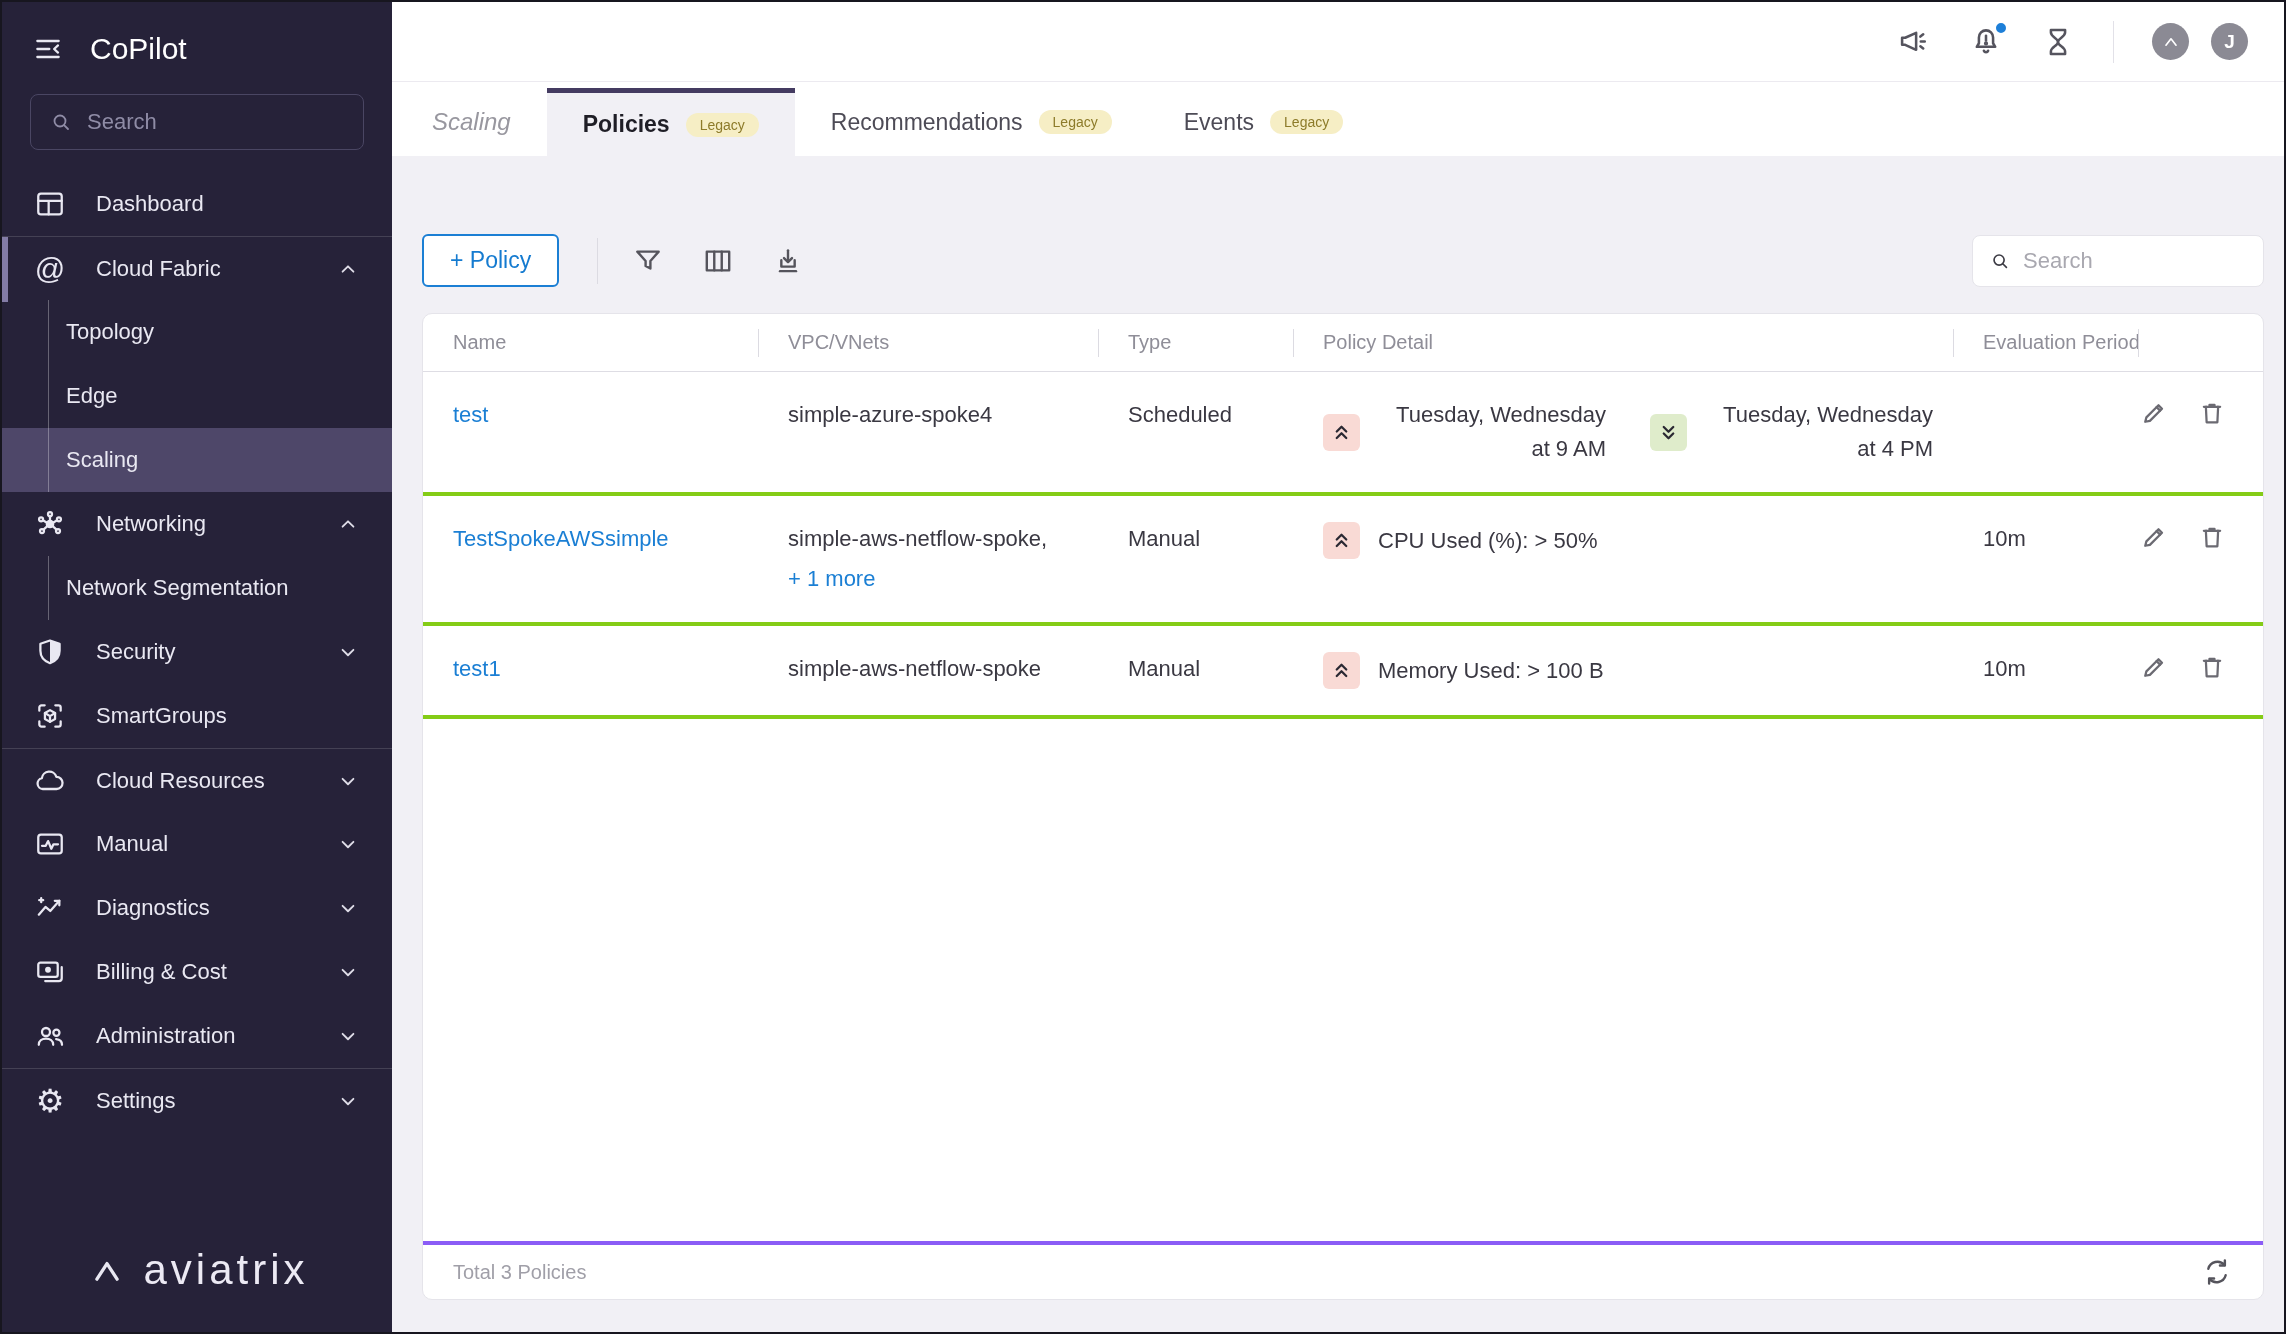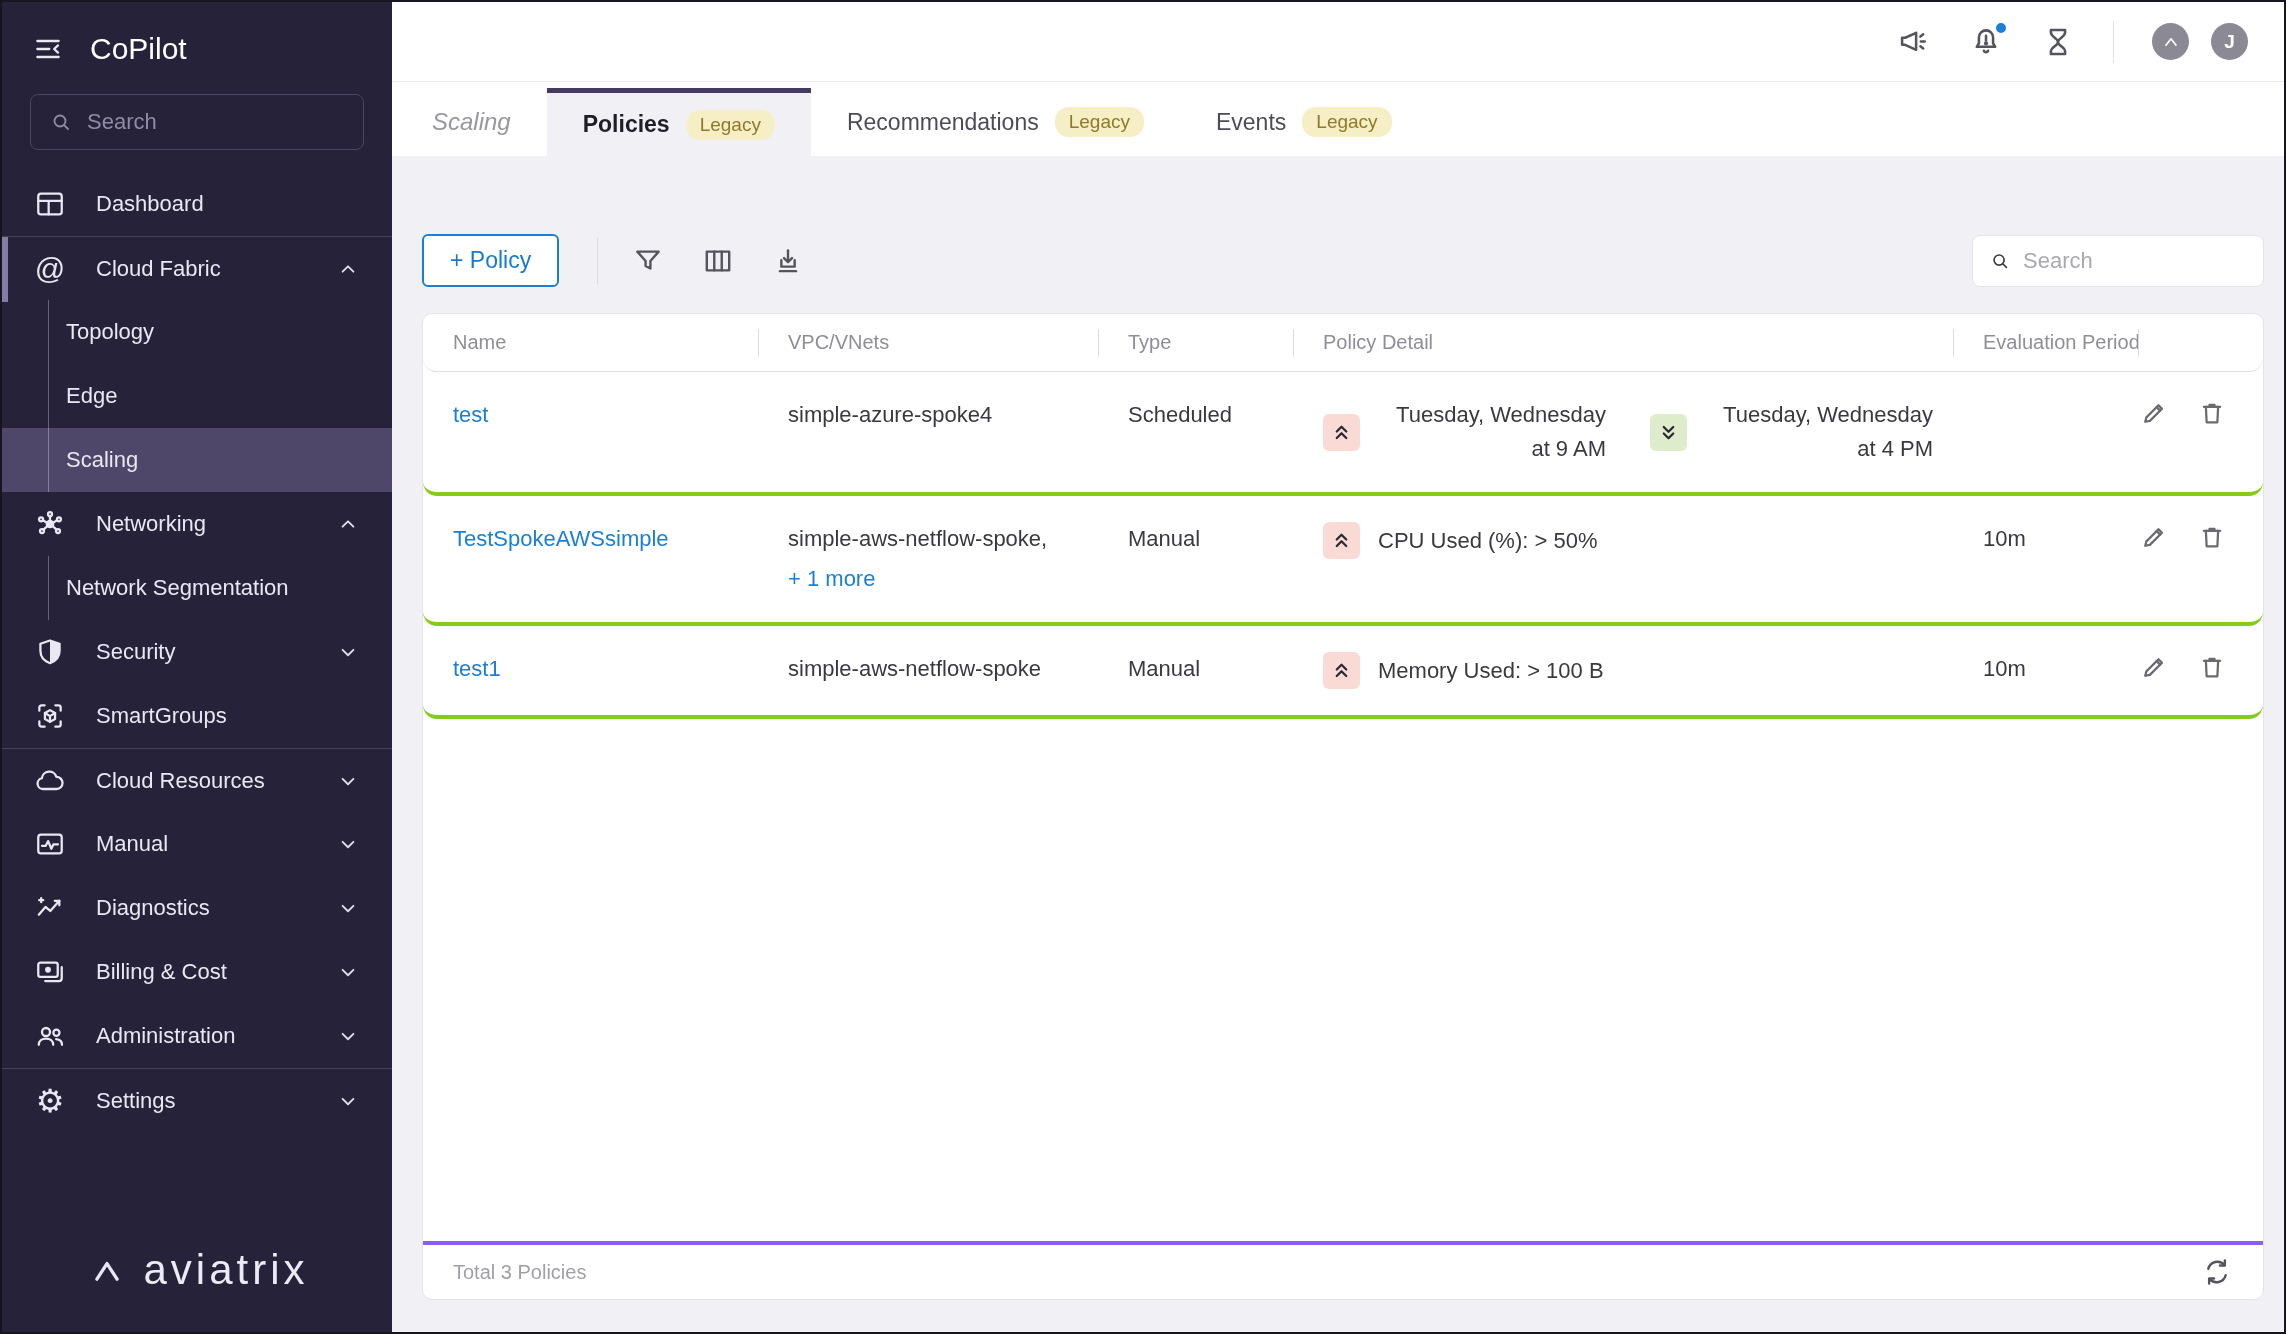--- a/index.html
+++ b/index.html
@@ -72,21 +72,21 @@
     width: 37px; height: 37px; border-radius: 50%; background: #8b8a94; color: #fff;
     display: flex; align-items: center; justify-content: center; font-size: 19px; font-weight: bold;
   }
 
   .tabstrip { height: 74px; flex: none; background: #fff; display: flex; padding: 6px 0 0 26px; }
   .page-title { display: flex; align-items: center; font-style: italic; color: #98979f; font-size: 24px; padding: 0 14px; margin-right: 22px; }
   .tab { display: flex; align-items: center; gap: 16px; padding: 0 36px; font-size: 23px; color: #4d4b56; cursor: pointer; }
   .tab.active { background: #f1f0f5; border-top: 5px solid #443b61; color: #1f1e26; }
   .tab.active .tab-label { font-weight: bold; }
   .legacy-badge {
-    background: #f6eec5; color: #8d7b2a; font-size: 19px; padding: 4px 14px;
+    background: #f6eec5; color: #8d7b2a; font-size: 14px; padding: 4px 14px;
     border-radius: 14px; font-weight: normal; white-space: nowrap;
   }
 
   .content { flex: 1; min-height: 0; background: #f1f0f5; padding: 32px 20px 32px 30px; display: flex; flex-direction: column; margin-top: 46px; }
   .toolbar { display: flex; align-items: center; margin-bottom: 26px; flex: none; }
   .add-btn {
     background: #fff; border: 2px solid #1b7fd4; color: #157bd0; border-radius: 6px;
     font-size: 23px; padding: 11px 26px; cursor: pointer; font-family: inherit;
   }
   .tool-sep { width: 1px; height: 46px; background: #dcdbe2; margin: 0 34px 0 38px; }
@@ -96,21 +96,21 @@
     width: 292px; height: 52px; background: #fff; border: 1px solid #e5e4ea; border-radius: 8px;
     display: flex; align-items: center; gap: 12px; padding: 0 16px; color: #3c3b44;
   }
   .tb-search input { border: none; outline: none; font-size: 22px; width: 100%; font-family: inherit; color: #3c3b44; }
   .tb-search input::placeholder { color: #a9a8b0; }
 
   .card {
     background: #fff; border: 1px solid #e5e4ea; border-radius: 10px; flex: 1; min-height: 0;
     display: flex; flex-direction: column; overflow: hidden;
   }
-  .grid-row { display: grid; grid-template-columns: 335px 340px 195px 660px 185px 1fr; border-radius: 14px; }
+  .grid-row { display: grid; grid-template-columns: 335px 340px 195px 660px 185px 1fr; }
   .thead { flex: none; height: 58px; align-items: center; color: #8f8e98; font-size: 20px; border-bottom: 1px solid #dedde4; }
   .th { padding-left: 30px; position: relative; white-space: nowrap; }
   .th.sep::before { content: ""; position: absolute; left: 0; top: 50%; transform: translateY(-50%); width: 1px; height: 28px; background: #dcdbe2; }
   .trow { border-bottom: 4px solid #84cc16; padding: 26px 0; font-size: 22px; color: #3a3842; align-items: start; line-height: 1.55; }
   .td { padding: 0 20px 0 30px; }
   .name-link { color: #1b7fd4; cursor: pointer; text-decoration: none; }
   .more-link { color: #1b7fd4; cursor: pointer; display: inline-block; margin-top: 6px; }
   .detail-cell { display: flex; gap: 44px; }
   .detail-item { display: flex; align-items: center; gap: 18px; }
   .detail-text { max-width: 272px; text-align: right; }

